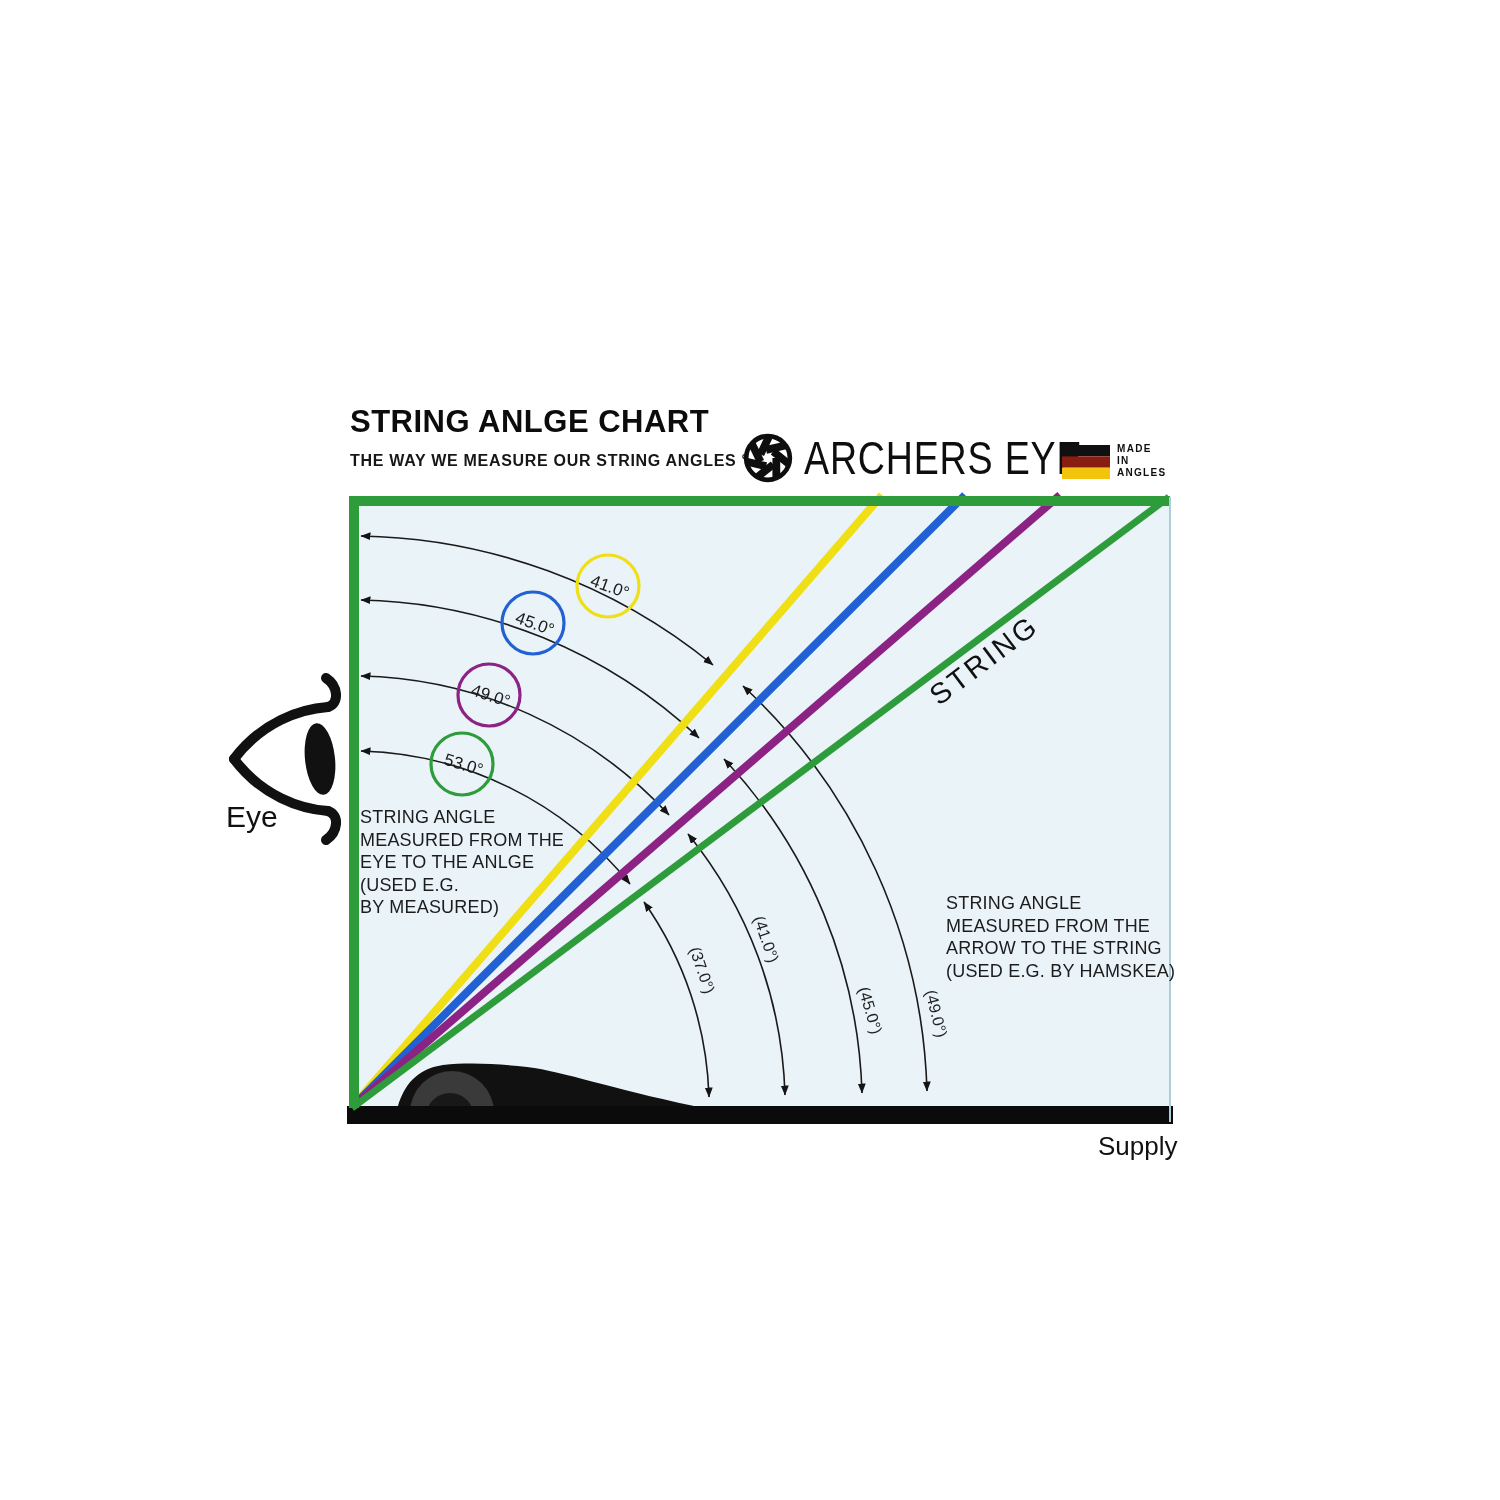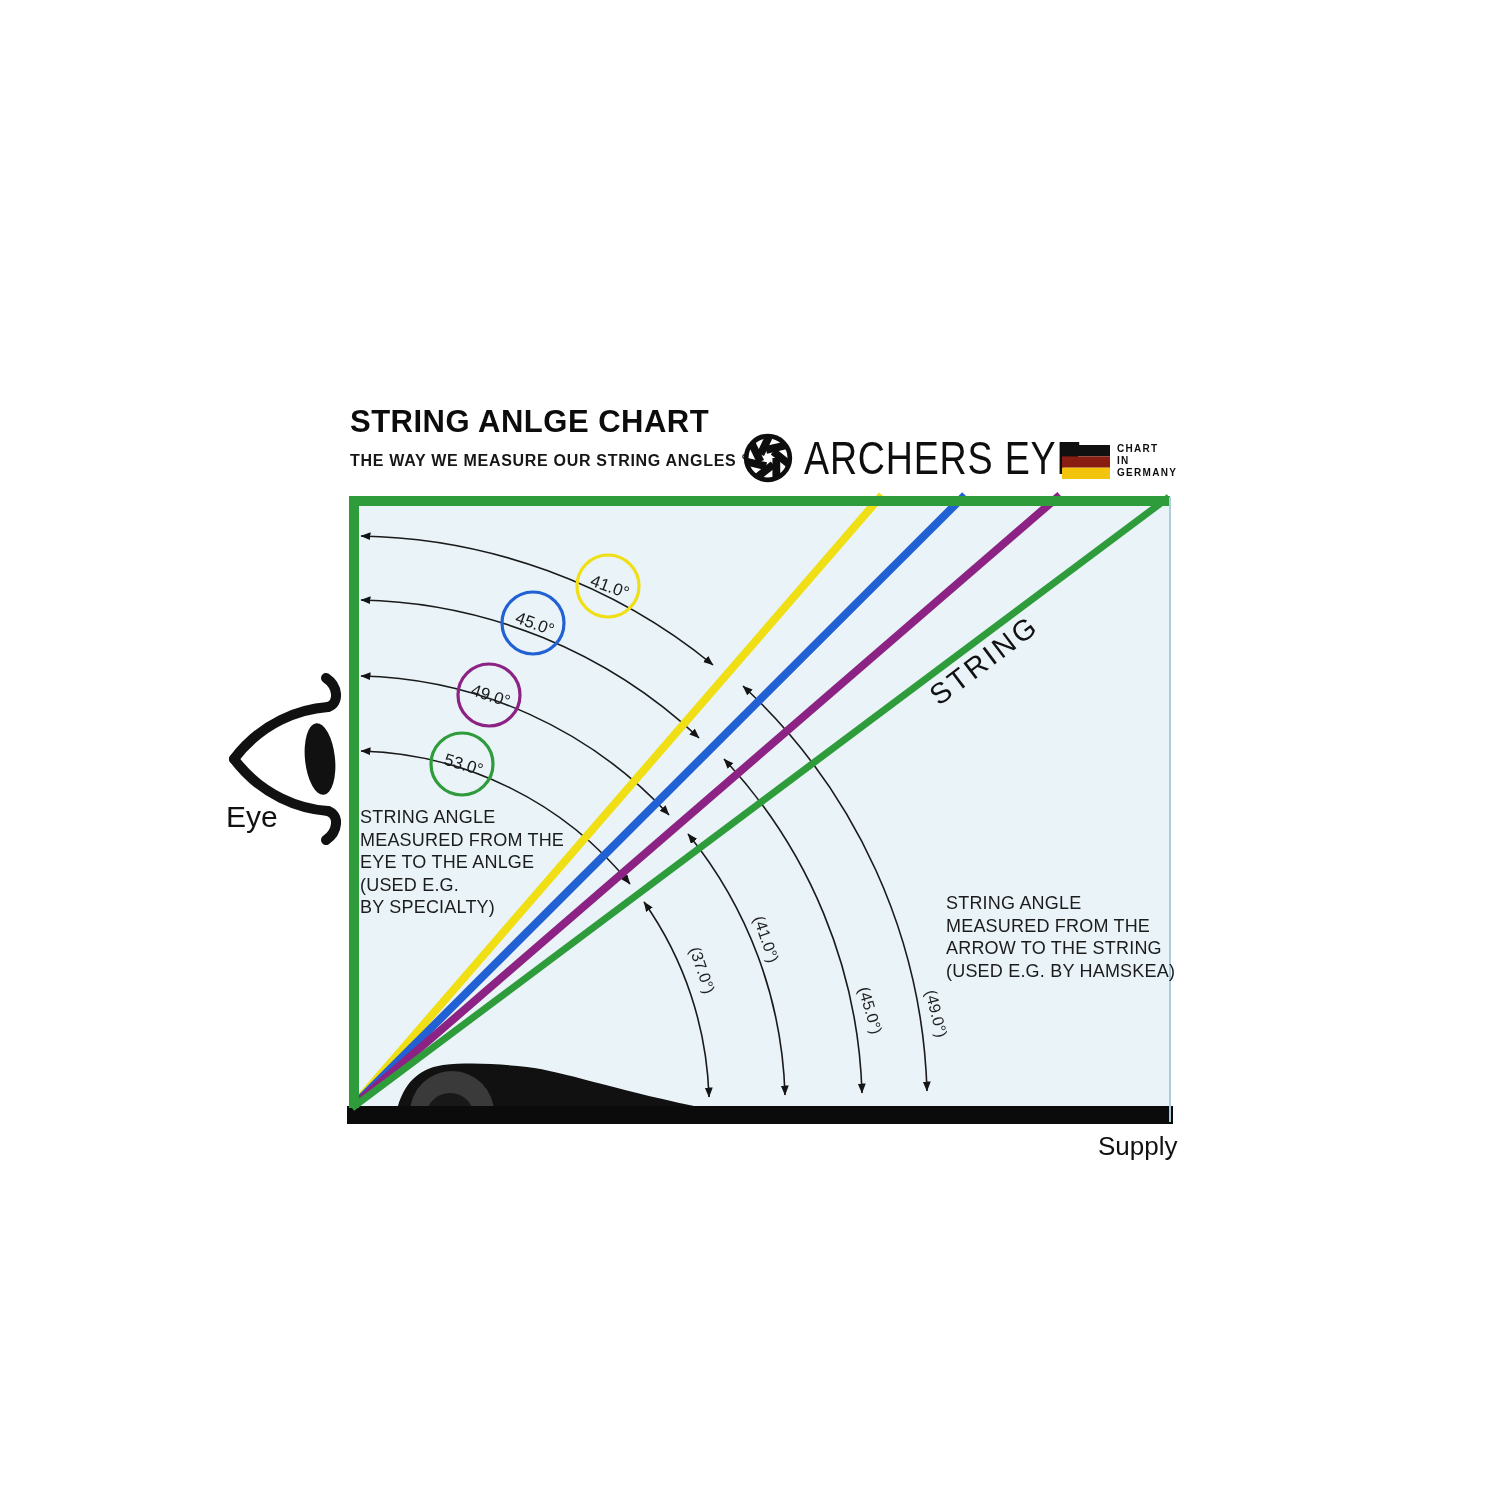--- a/index.html
+++ b/index.html
@@ -48,23 +48,23 @@
     </svg>
     <div class="brand-text">ARCHERS EYE</div>
   </div>
 
   <svg class="abs" style="left:1062px;top:429px;" width="48" height="34">
     <rect x="0" y="0" width="48" height="11.4" fill="#101010"></rect>
     <rect x="0" y="11.4" width="48" height="11.3" fill="#8a1d12"></rect>
     <rect x="0" y="22.7" width="48" height="11.3" fill="#f2c40e"></rect>
   </svg>
   <div class="abs made-in">
-    <div>CHART</div>
+    <div>MADE</div>
     <div>IN</div>
-    <div>GERMANY</div>
+    <div>ANGLES</div>
   </div>
 
   <svg class="abs" style="left:0;top:0;" width="1500" height="1500" viewBox="0 0 1500 1500">
     <defs>
       <marker id="ah" markerWidth="12" markerHeight="10" refX="9.5" refY="4" orient="auto" markerUnits="userSpaceOnUse">
         <path d="M0 0 L10 4 L0 8 Z" fill="#141414"></path>
       </marker>
       <marker id="ahr" markerWidth="12" markerHeight="10" refX="9.5" refY="4" orient="auto-start-reverse" markerUnits="userSpaceOnUse">
         <path d="M0 0 L10 4 L0 8 Z" fill="#141414"></path>
       </marker>
@@ -139,21 +139,21 @@
   </svg>
 
   <div class="abs eye-label">Eye</div>
   <div class="abs arrow-label">Supply</div>
 
   <div class="abs note note-left">
     <div>STRING ANGLE</div>
     <div>MEASURED FROM THE</div>
     <div>EYE TO THE ANLGE</div>
     <div>(USED E.G.</div>
-    <div>BY SPECIALTY)</div>
+    <div>BY MEASURED)</div>
   </div>
 
   <div class="abs note note-right">
     <div>STRING ANGLE</div>
     <div>MEASURED FROM THE</div>
     <div>ARROW TO THE STRING</div>
     <div>(USED E.G. BY HAMSKEA)</div>
   </div>
 
 </div>

